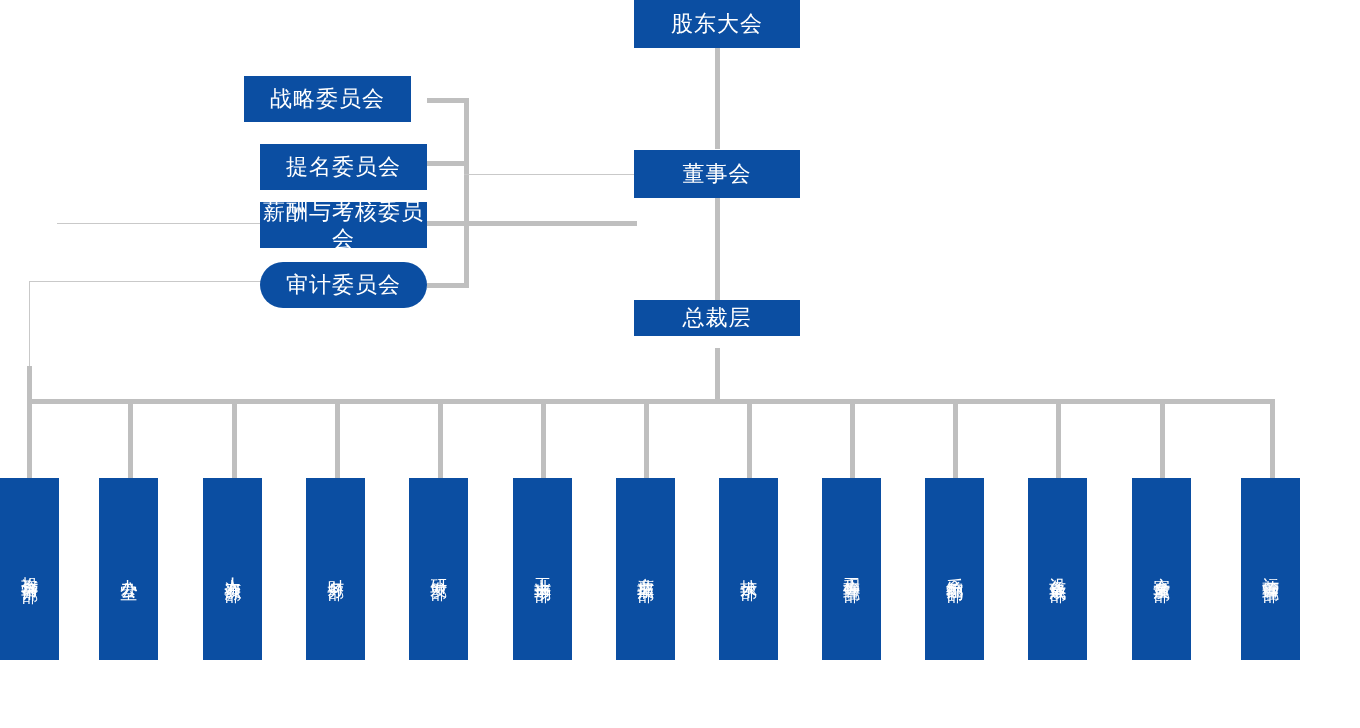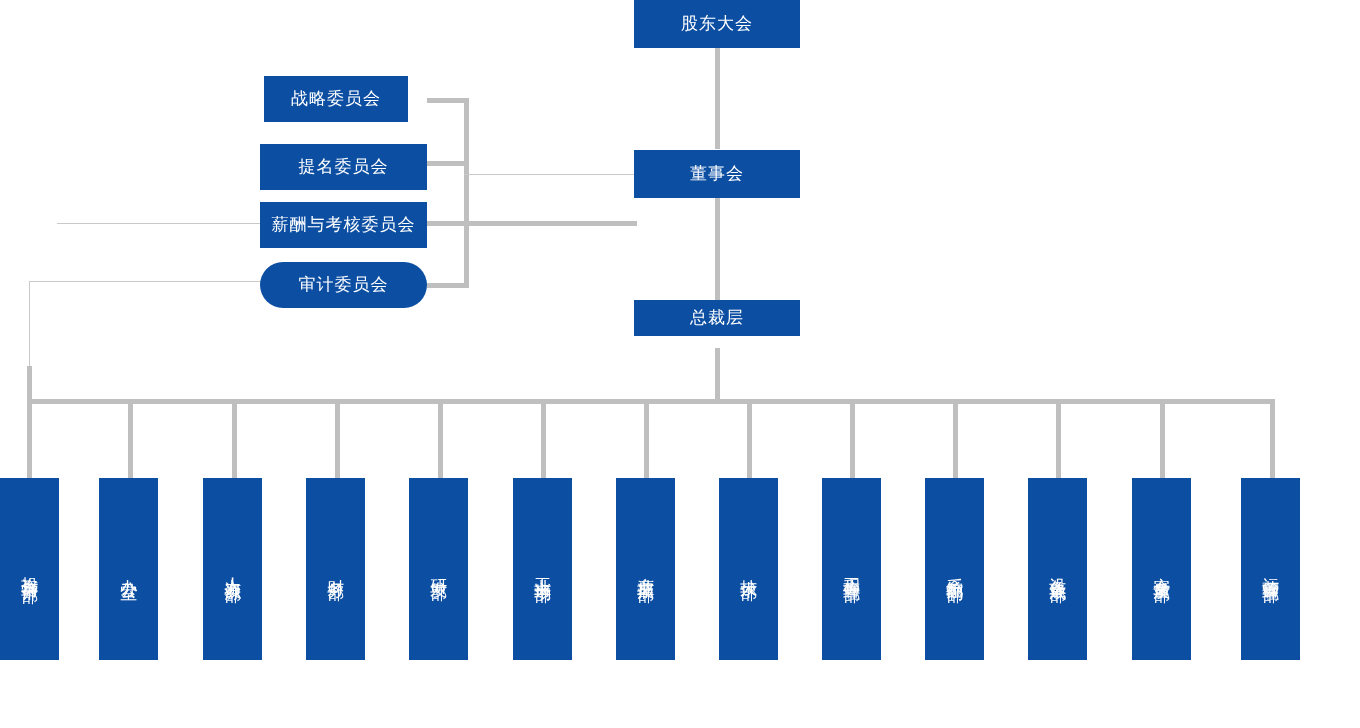--- a/index.html
+++ b/index.html
@@ -19,21 +19,21 @@
     overflow: hidden;
   }
   .node {
     position: absolute;
     background: #0B4EA2;
     color: #ffffff;
     display: flex;
     align-items: center;
     justify-content: center;
     text-align: center;
-    font-size: 17px;
+    font-size: 22px;
     line-height: 1.25;
     letter-spacing: 1px;
     box-sizing: border-box;
     z-index: 3;
   }
   .node.vertical {
     writing-mode: vertical-rl;
     text-orientation: upright;
     letter-spacing: 2px;
     font-size: 17px;
@@ -104,21 +104,21 @@
   </div>
 
   <div class="node" style="left:634px; top:150px; width:166px; height:48px;">
     <span>董事会</span>
   </div>
 
   <div class="node" style="left:634px; top:300px; width:166px; height:36px;">
     <span>总裁层</span>
   </div>
 
-  <div class="node" style="left:264px; top:76px; width:144px; height:46px;">
+  <div class="node" style="left:244px; top:76px; width:167px; height:46px;">
     <span>战略委员会</span>
   </div>
 
   <div class="node" style="left:260px; top:202px; width:167px; height:46px;">
     <span>薪酬与考核委员会</span>
   </div>
 
   <div class="node" style="left:260px; top:144px; width:167px; height:46px;">
     <span>提名委员会</span>
   </div>

